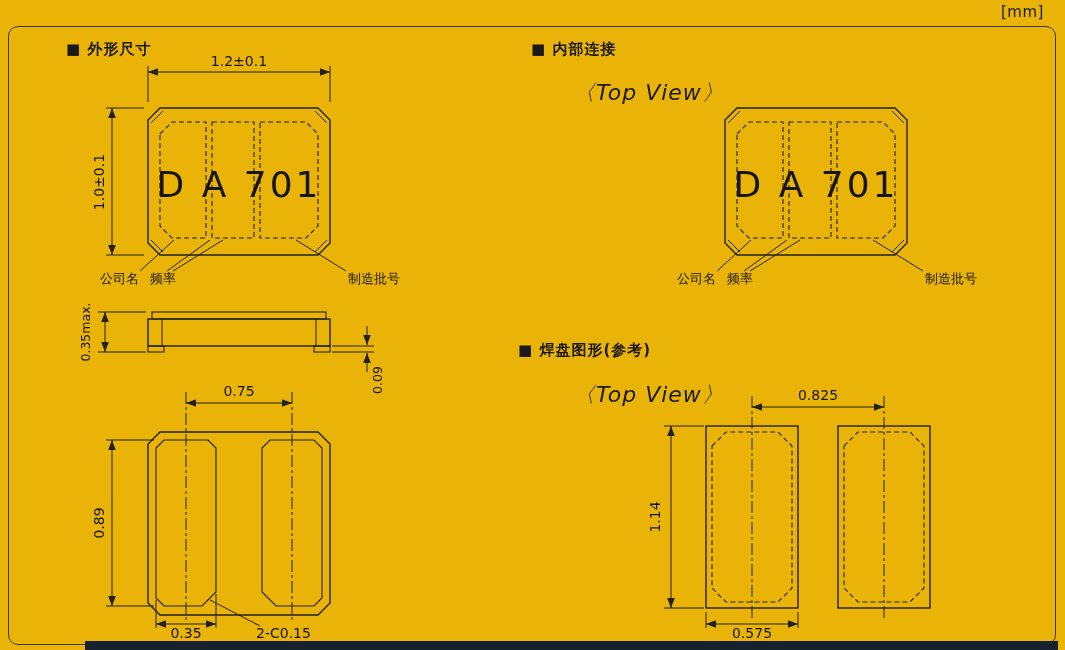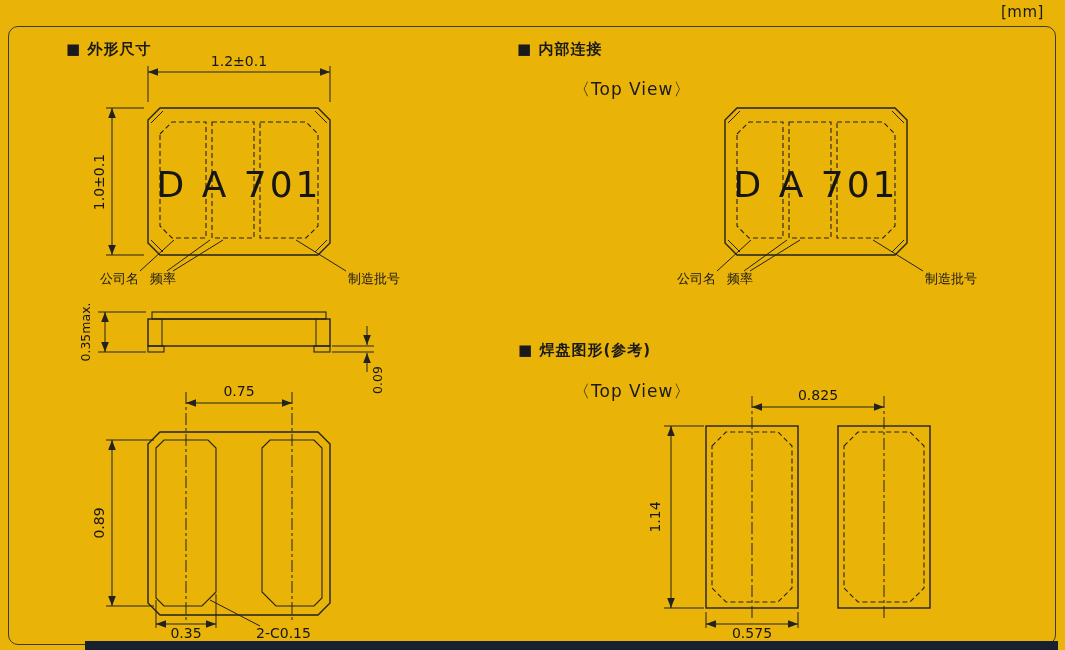--- a/index.html
+++ b/index.html
@@ -4,21 +4,21 @@
 <style>
   html,body { margin:0; padding:0; background:#e8e8e8; }
   .page {
     position:relative; width:1065px; height:650px; background:#eab308;
     font-family:"DejaVu Sans","Liberation Sans",sans-serif; color:#1a1a1a;
     overflow:hidden; margin:0 auto;
   }
   .abs { position:absolute; }
   .unit-label { font-size:15px; letter-spacing:0.5px; }
   .section-title { font-size:15px; font-weight:bold; letter-spacing:1px; }
-  .view-label { font-size:17px; letter-spacing:1px; }
+  .view-label { font-size:22px; letter-spacing:1px;font-style:italic; }
   .border-frame {
     position:absolute; left:8px; top:26px; width:1046px; height:617px;
     border:1.5px solid #3a3a3a; border-radius:10px;
   }
   .footer-bar {
     position:absolute; left:85px; top:641px; width:973px; height:9px;
     background:#18222e;
   }
   svg { position:absolute; overflow:visible; }
   svg text { fill:#161616; font-family:"DejaVu Sans","Liberation Sans",sans-serif; }
@@ -35,21 +35,21 @@
 </head>
 <body>
 
 <div class="page">
 
   <div class="abs unit-label" style="left:1001px; top:3px;">[mm]</div>
 
   <div class="border-frame"></div>
 
   <div class="abs section-title" style="left:20px; top:40px;margin-left:46px;">■ 外形尺寸</div>
-  <div class="abs section-title" style="left:517px; top:40px;">■ 内部连接</div>
+  <div class="abs section-title" style="left:531px; top:40px;">■ 内部连接</div>
   <div class="abs view-label" style="left:573px; top:78px;">〈Top View〉</div>
   <div class="abs section-title" style="left:518px; top:341px;">■ 焊盘图形(参考)</div>
   <div class="abs view-label" style="left:573px; top:380px;">〈Top View〉</div>
 
   <svg style="left:60px; top:50px;" width="360" height="250" viewBox="0 0 360 250">
     <defs>
       <marker id="aA" viewBox="0 0 10 10" refX="10" refY="5" markerWidth="10" markerHeight="10" orient="auto-start-reverse">
         <path d="M0,1.2 L10,5 L0,8.8 Z" fill="#222"></path>
       </marker>
     </defs>

